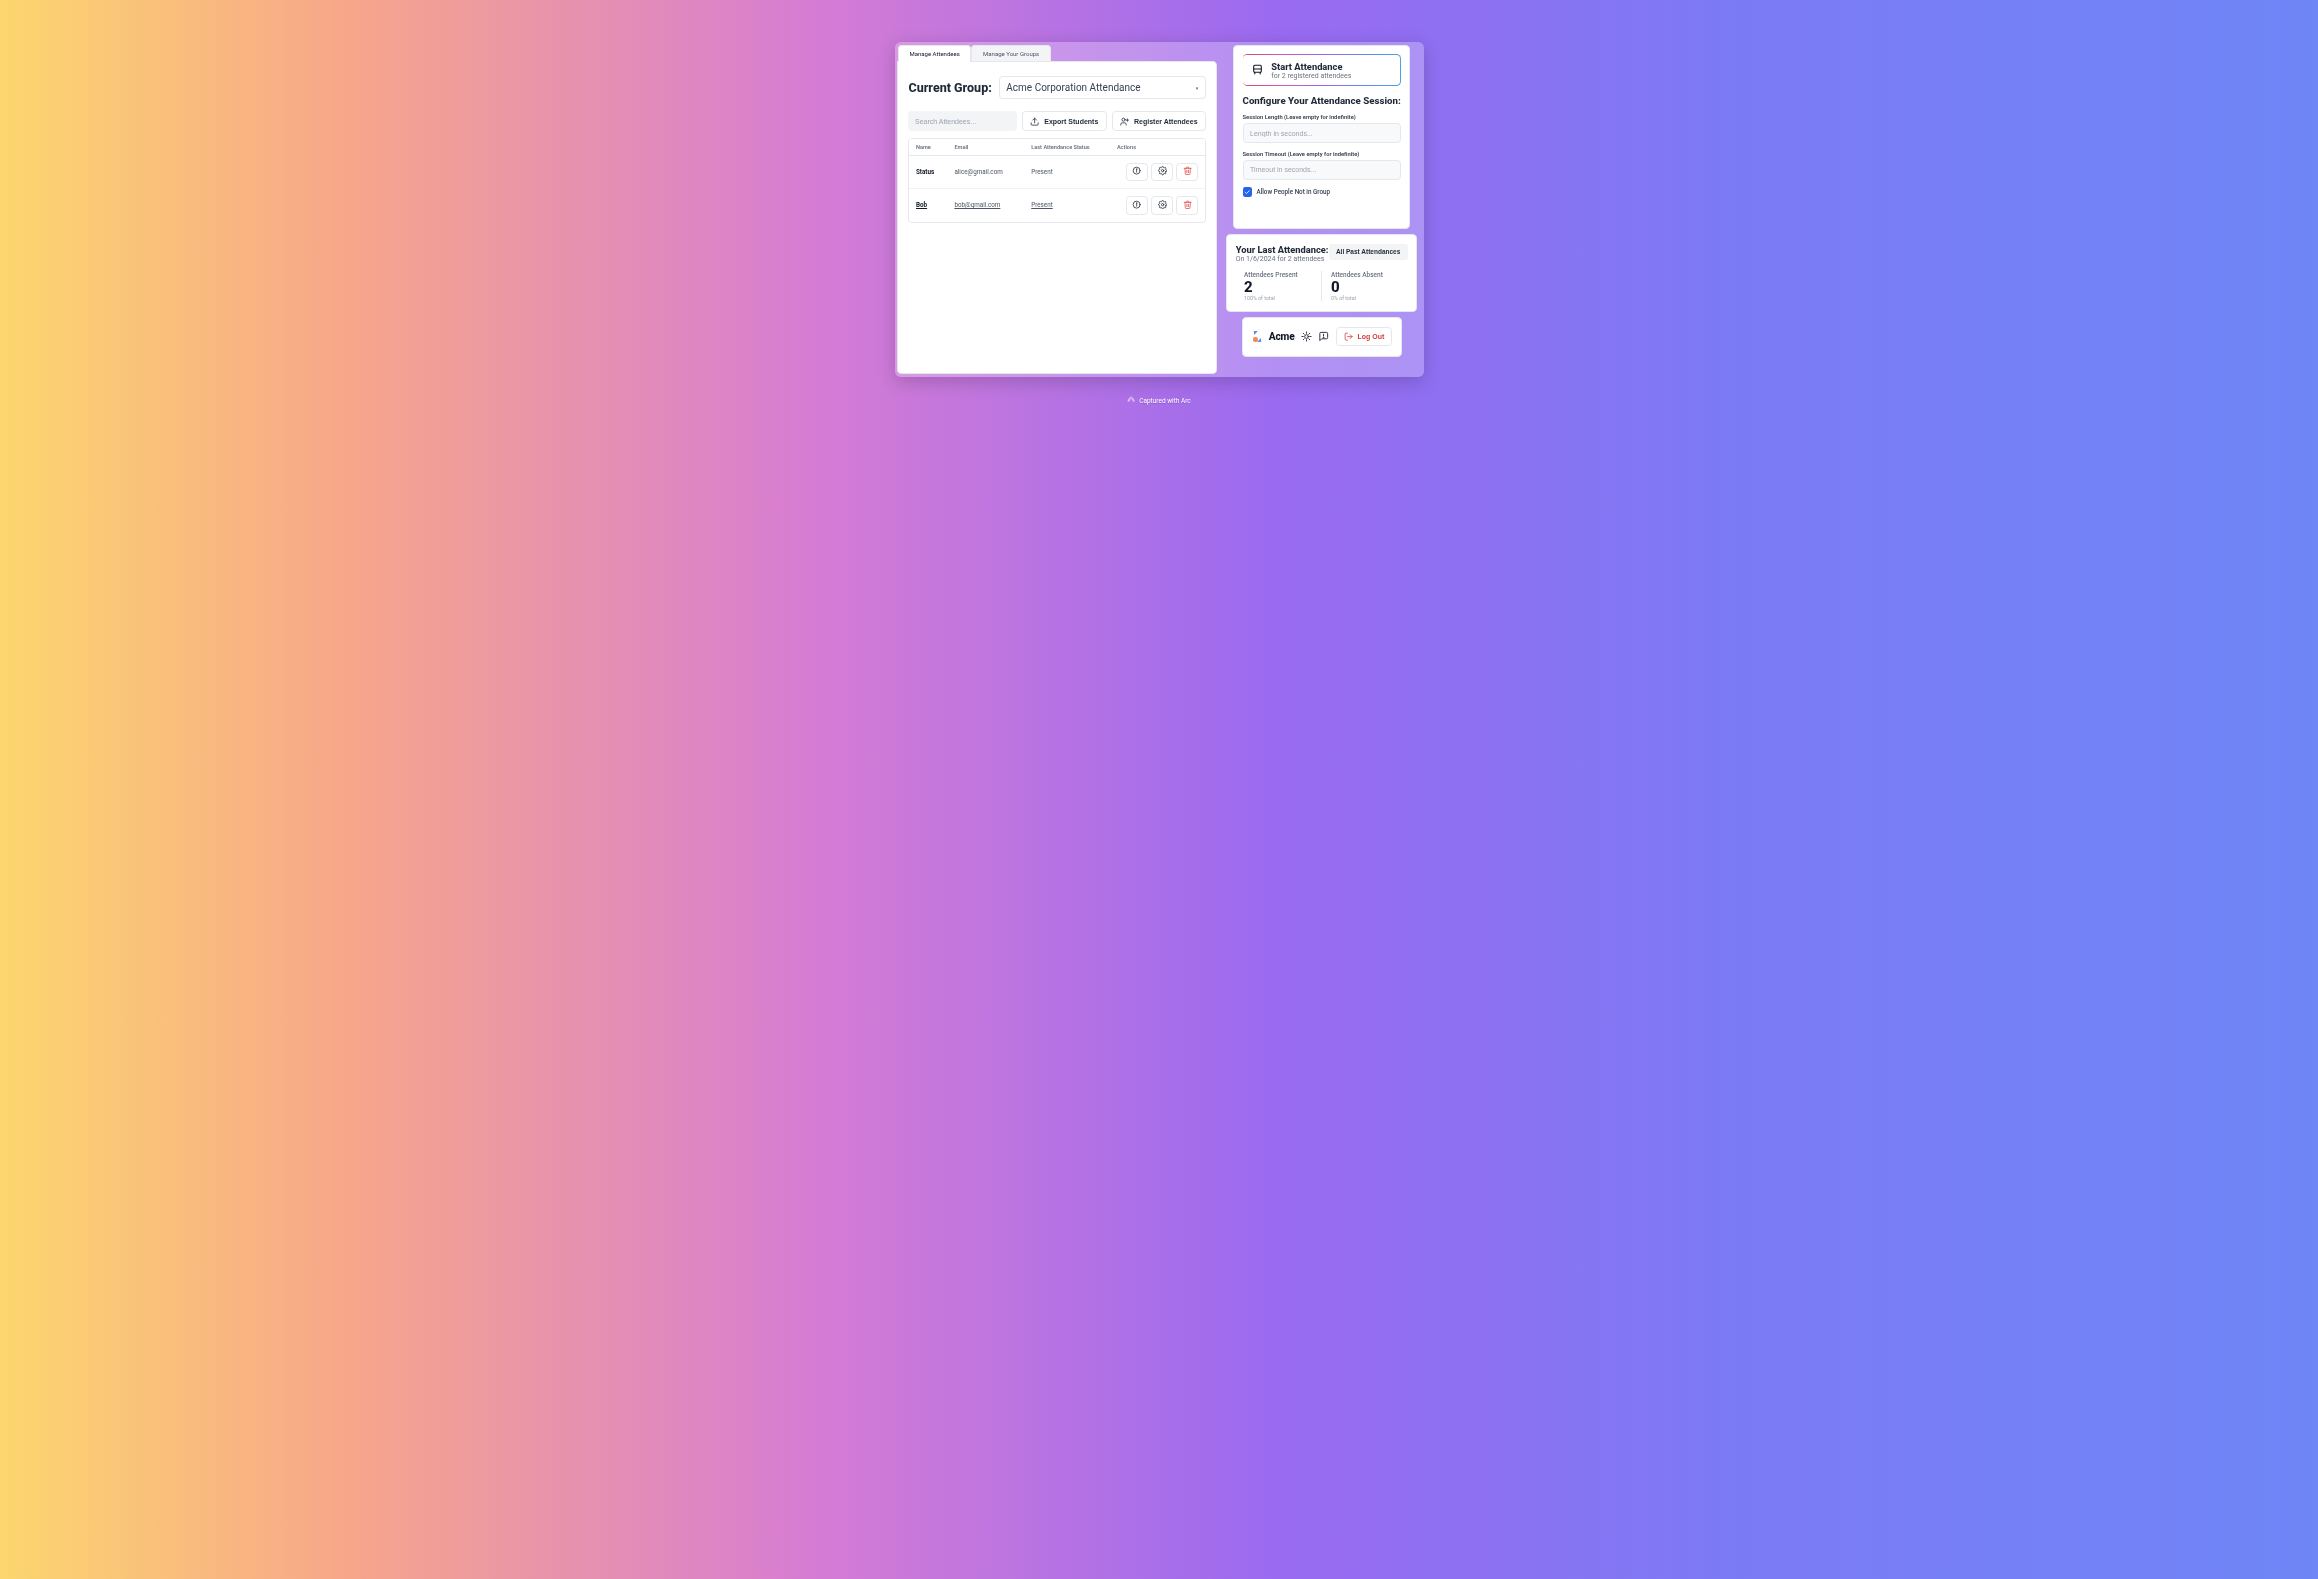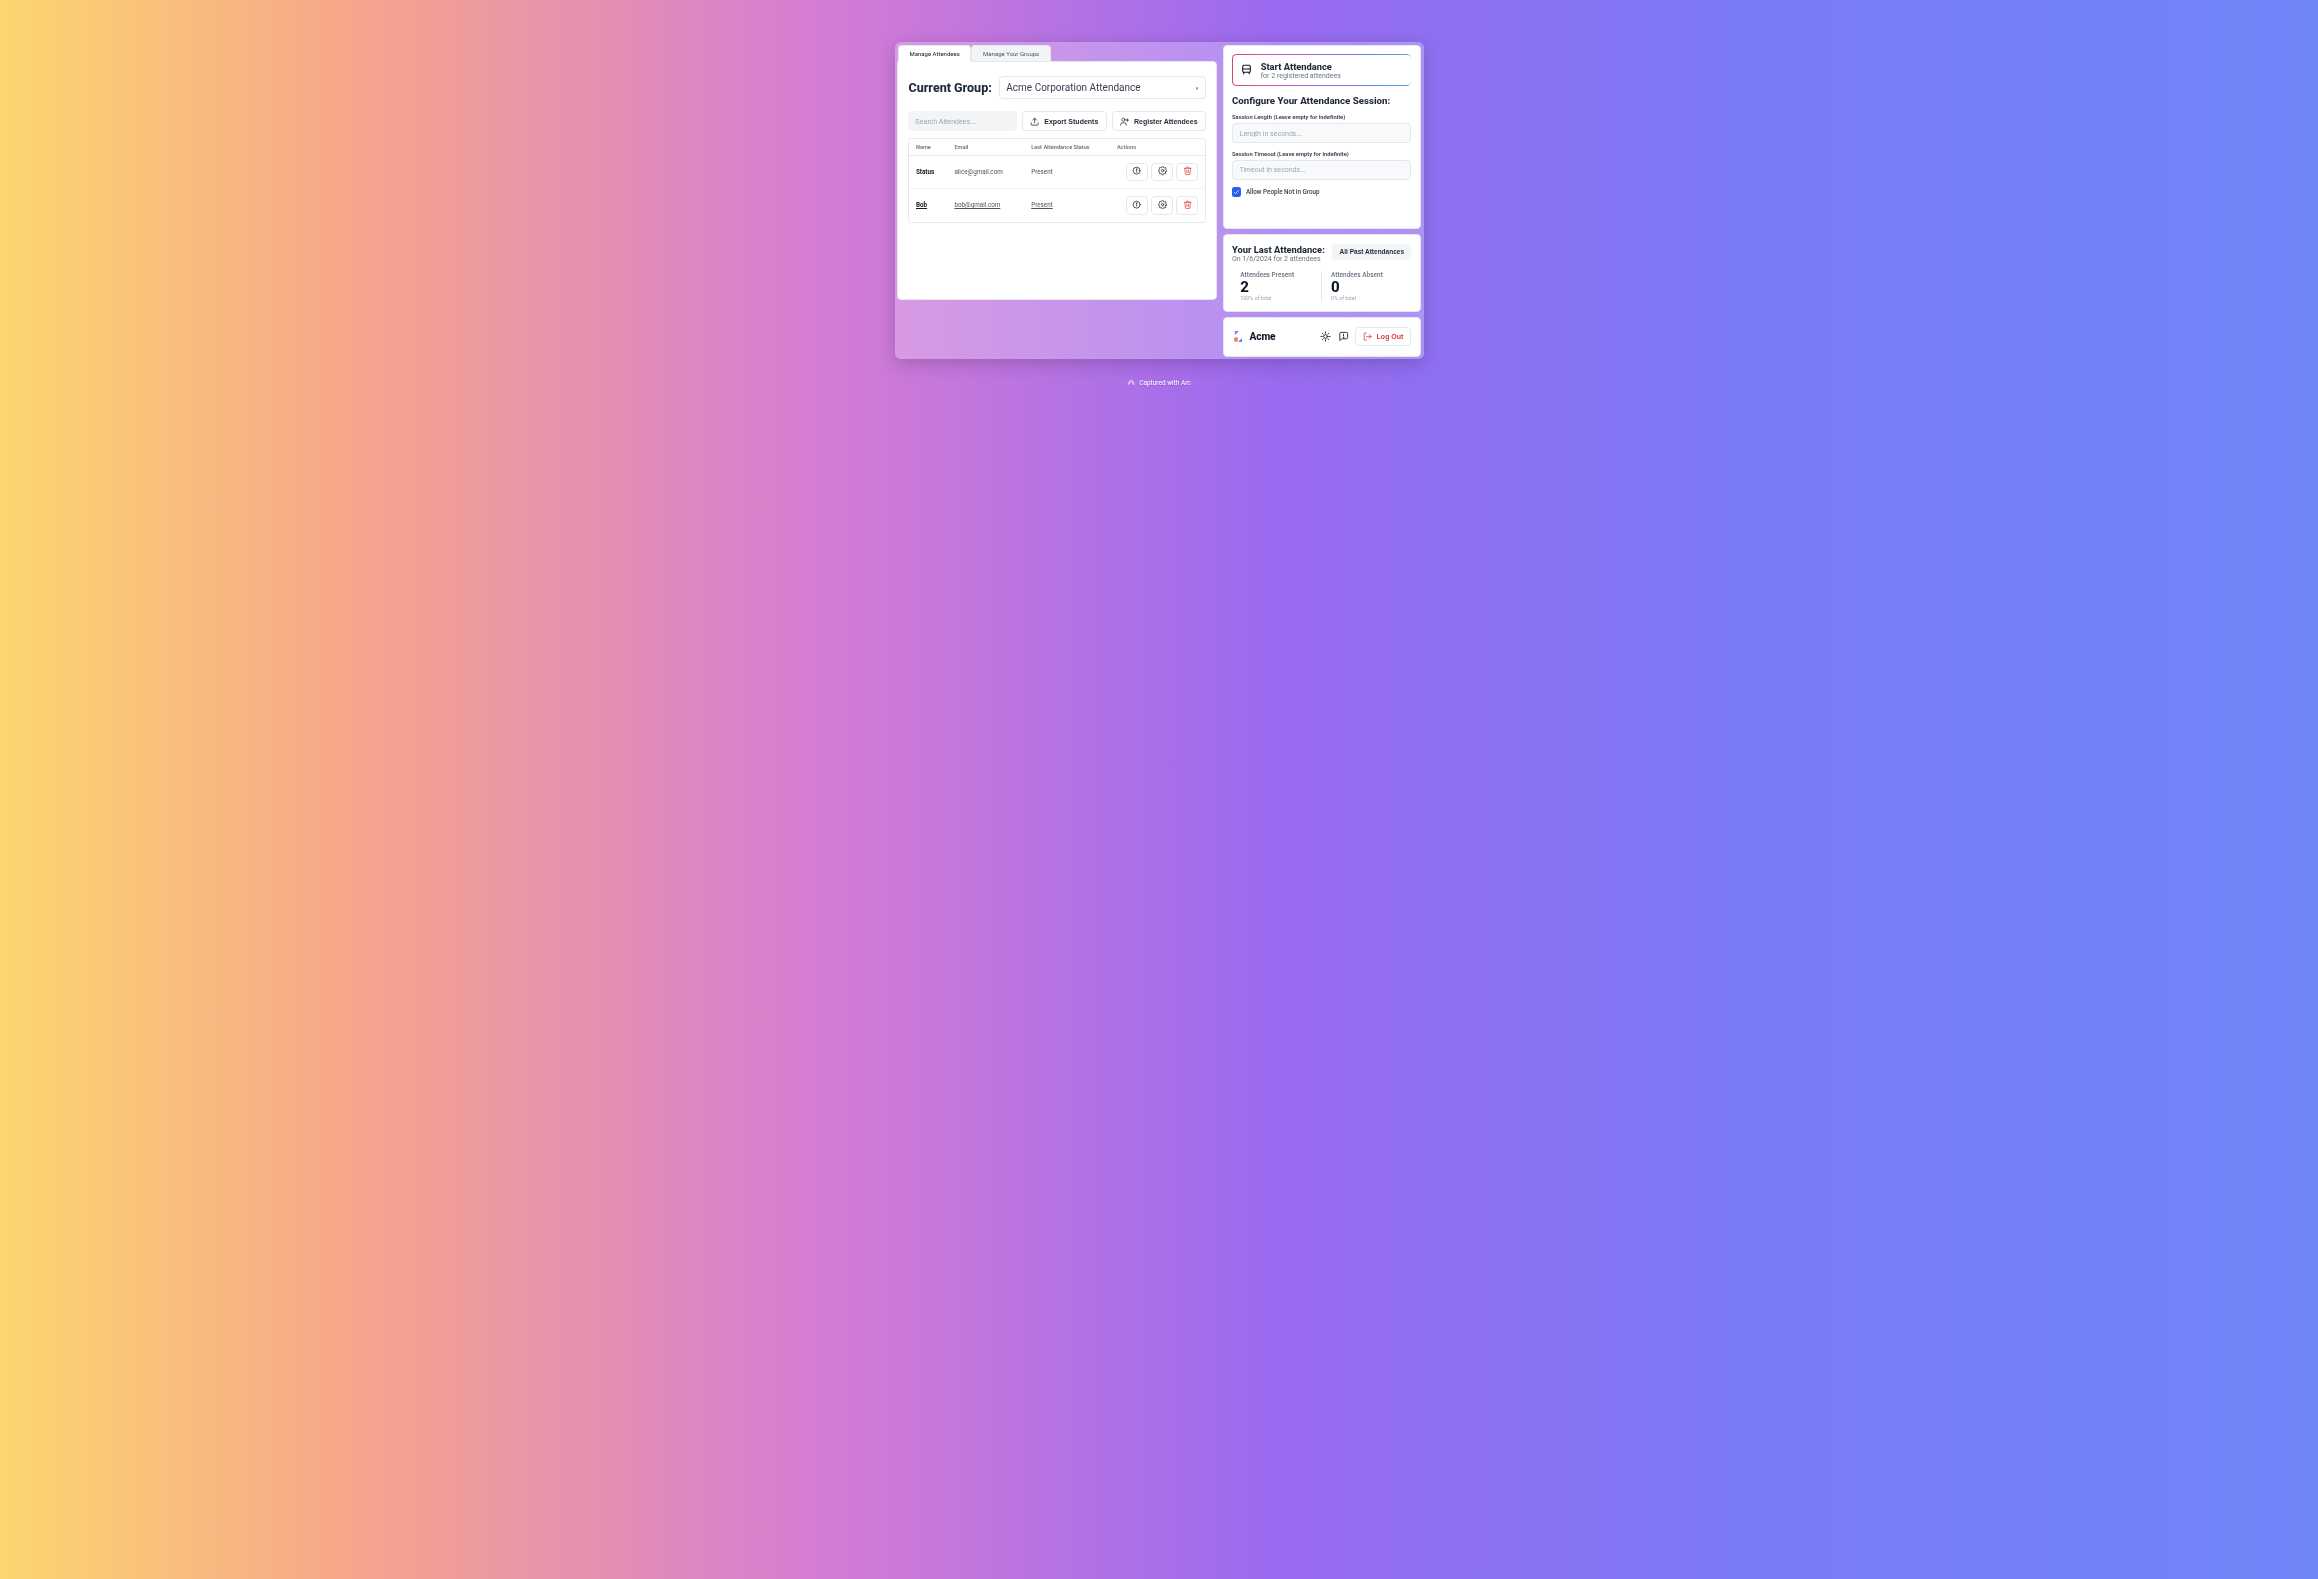--- a/index.html
+++ b/index.html
@@ -40,21 +40,21 @@
     background: #f3f4f6;
     border-radius: 3.7px 3.7px 0 0;
     cursor: pointer;
   }
   .tab.active { background: #fff; color: #111827; position: relative; top: 0.5px; }
   .left-card {
     background: #fff;
     border: 0.5px solid #e5e7eb;
     border-radius: 0 4.6px 4.6px 4.6px;
     padding: 14px 10.2px 10.2px;
-    height: 239px;
+    height: 313px;
   }
 
   
   .group-row { display: flex; align-items: center; gap: 7px; margin-bottom: 12px; }
   .group-title { font-size: 12.5px; font-weight: 800; }
   .group-select {
     flex: 1;
     border: 0.5px solid #e5e7eb;
     border-radius: 3.7px;
     padding: 5.1px 6.5px;
@@ -120,21 +120,21 @@
     border: 0.5px solid #e5e7eb;
     border-radius: 3.7px;
     background: #fff;
     display: flex; align-items: center; justify-content: center;
     cursor: pointer;
   }
   .row-btn svg { width: 9.3px; height: 9.3px; }
   .trash svg { stroke: #e24848; }
 
   
-  .right-col { width: 198px; display: flex; flex-direction: column; gap: 5.6px; }
+  .right-col { width: 198px; display: flex; flex-direction: column; gap: 5.6px; align-items: center; }
   .card {
     background: #fff;
     border: 0.5px solid #e5e7eb;
     border-radius: 4.6px;
     padding: 8.3px 8.3px 9.3px;
   }
 
   
   .start-box {
     border-radius: 4.6px;

